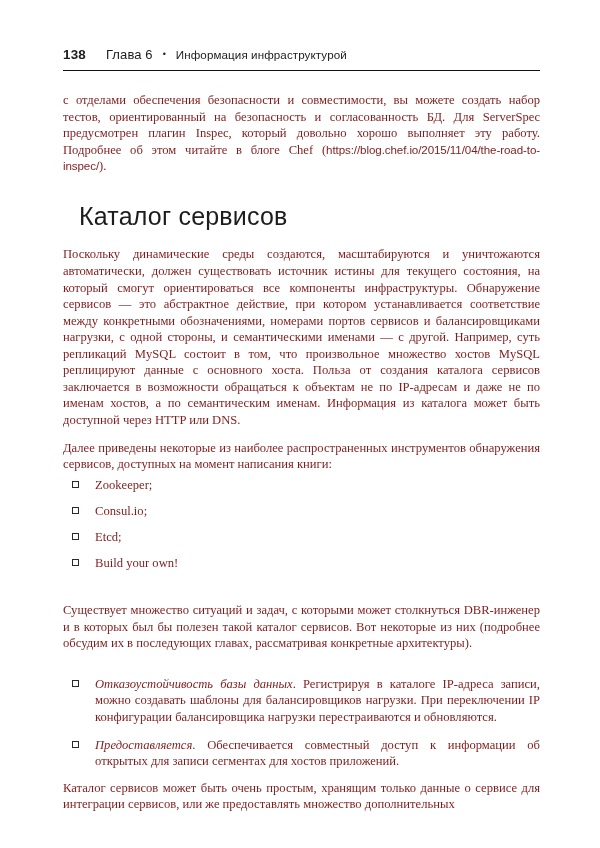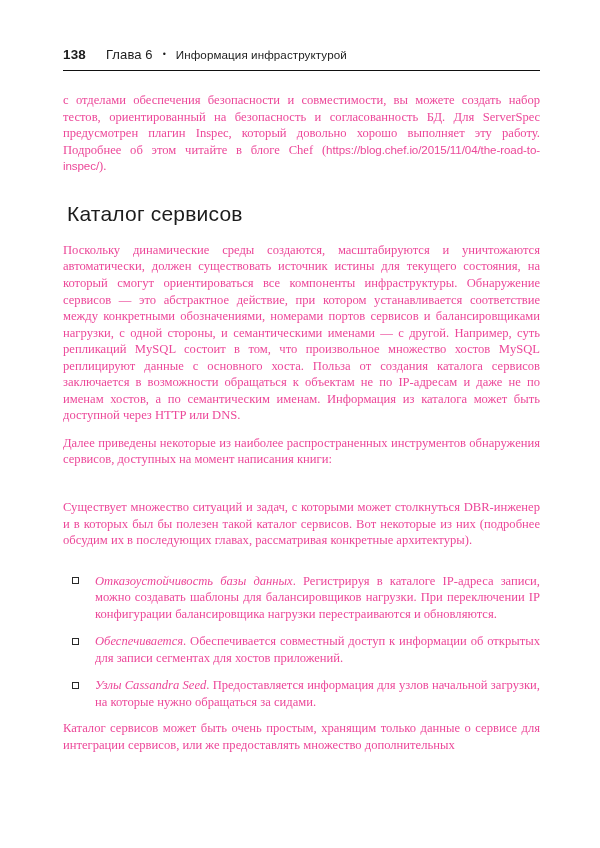--- a/index.html
+++ b/index.html
@@ -76,40 +76,40 @@
     width: 477px;
   }
 
   p.body, li .li-text {
     font-size: 12.6px;
     line-height: 16.55px;
     text-align: justify;
     text-justify: inter-word;
     hyphens: manual;
     margin: 0;
-    color: #ec4899;
+    color: #7f1d1d;
   }
 
   p.body { margin-bottom: 11px; }
   p.tight { margin-bottom: 0; }
 
   .sans-url {
     font-family: "Liberation Sans", "DejaVu Sans", sans-serif;
     font-size: 11.6px;
     letter-spacing: -0.1px;
   }
 
   
   h2.section-heading {
     font-family: "Liberation Sans", "DejaVu Sans", sans-serif;
     font-weight: normal;
-    font-size: 21px;
+    font-size: 25px;
     letter-spacing: 0.2px;
     color: #1c1c1c;
-    margin: 27px 0 16px 4px;
+    margin: 27px 0 16px 16px;
     line-height: 1.15;
   }
 
   
   ul.bullets {
     list-style: none;
     margin: 4px 0 9px 0;
     padding: 0;
   }
   ul.bullets > li {
@@ -158,34 +158,48 @@
   <div class="column">
 
     <p class="body"><span>с отделами обеспечения безопасности и совместимости, вы можете создать набор тестов, ориентированный на безопасность и согласованность БД. Для ServerSpec предусмотрен плагин Inspec, который довольно хорошо выполняет эту работу. Подробнее об этом читайте в блоге Chef (</span><span class="sans-url">https://blog.chef.io/2015/11/04/the-road-to-inspec/</span><span>).</span></p>
 
     <h2 class="section-heading">Каталог сервисов</h2>
 
     <p class="body">Поскольку динамические среды создаются, масштабируются и уничтожаются автоматически, должен существовать источник истины для текущего состояния, на который смогут ориентироваться все компоненты инфраструктуры. Обнаружение сервисов — это абстрактное действие, при котором устанавливается соответствие между конкретными обозначениями, номерами портов сервисов и балансировщиками нагрузки, с одной стороны, и семантическими именами — с другой. Например, суть репликаций MySQL состоит в том, что произвольное множество хостов MySQL реплицируют данные с основного хоста. Польза от создания каталога сервисов заключается в возможности обращаться к объектам не по IP-адресам и даже не по именам хостов, а по семантическим именам. Информация из каталога может быть доступной через HTTP или DNS.</p>
 
     <p class="body tight">Далее приведены некоторые из наиболее распространенных инструментов обнаружения сервисов, доступных на момент написания книги:</p>
 
+    <ul class="bullets compact">
+      <li>
+        <span class="sq-bullet"></span>
+        <span class="li-text">Zookeeper;</span>
+      </li>
+      <li>
+        <span class="sq-bullet"></span>
+        <span class="li-text">Consul.io;</span>
+      </li>
+      <li>
+        <span class="sq-bullet"></span>
+        <span class="li-text">Etcd;</span>
+      </li>
+      <li>
+        <span class="sq-bullet"></span>
+        <span class="li-text">Build your own!</span>
+      </li>
+    </ul>
 
     <p class="body" style="margin-top:31px;">Существует множество ситуаций и задач, с которыми может столкнуться DBR-инженер и в которых был бы полезен такой каталог сервисов. Вот некоторые из них (подробнее обсудим их в последующих главах, рассматривая конкретные архитектуры).</p>
 
     <ul class="bullets defs">
       <li>
         <span class="sq-bullet"></span>
         <span class="li-text"><em class="lead">Отказоустойчивость базы данных</em><span>. Регистрируя в каталоге IP-адреса записи, можно создавать шаблоны для балансировщиков нагрузки. При переключении IP конфигурации балансировщика нагрузки перестраиваются и обновляются.</span></span>
       </li>
       <li>
         <span class="sq-bullet"></span>
-        <span class="li-text"><em class="lead">Обеспечивается</em><span>. Обеспечивается совместный доступ к информации об открытых для записи сегментах для хостов приложений.</span></span>
-      </li>
-      <li>
-        <span class="sq-bullet"></span>
-        <span class="li-text"><em class="lead">Узлы Cassandra Seed</em><span>. Предоставляется информация для узлов начальной загрузки, на которые нужно обращаться за сидами.</span></span>
+        <span class="li-text"><em class="lead">Предоставляется</em><span>. Обеспечивается совместный доступ к информации об открытых для записи сегментах для хостов приложений.</span></span>
       </li>
     </ul>
 
     <p class="body" style="margin-top:7px;">Каталог сервисов может быть очень простым, хранящим только данные о сервисе для интеграции сервисов, или же предоставлять множество дополнительных</p>
 
   </div>
 </div>
 
 </body></html>

